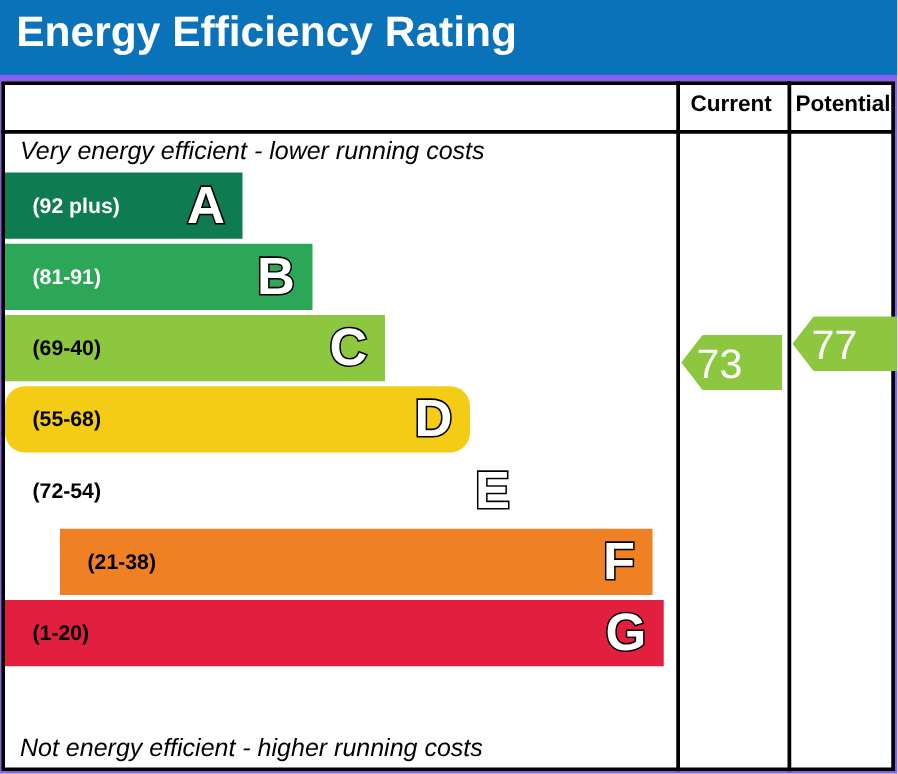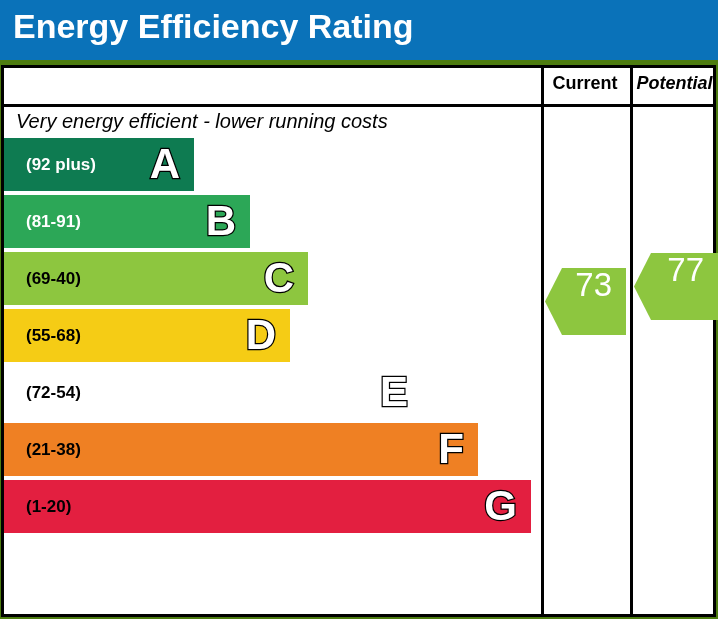--- a/index.html
+++ b/index.html
@@ -9,21 +9,21 @@
   }
   body {
     font-family: "Liberation Sans", sans-serif;
     -webkit-font-smoothing: antialiased;
   }
 
   #epc-root {
     position: relative;
     width: 718px;
     height: 619px;
-    background: #4d7c0f;
+    background: #8b5cf6;
     overflow: hidden;
   }
 
   
   .title-bar {
     position: absolute;
     left: 0;
     top: 0;
     width: 718px;
     height: 60px;
@@ -78,21 +78,21 @@
   .col-head {
     position: absolute;
     top: 73px;
     font-size: 18px;
     font-weight: bold;
     color: #000000;
     text-align: center;
     white-space: nowrap;
   }
   .col-head.current { left: 544px; width: 82px; }
-  .col-head.potential { left: 633px; width: 83px; font-style: italic; }
+  .col-head.potential { left: 633px; width: 83px; }
 
   
   .caption {
     position: absolute;
     left: 16px;
     font-style: italic;
     font-size: 20px;
     color: #000000;
     white-space: nowrap;
   }
@@ -125,26 +125,26 @@
     line-height: 1;
     color: #ffffff;
     -webkit-text-stroke: 2.5px #000000;
     paint-order: stroke fill;
     text-stroke: 2.5px #000000;
   }
 
   
   .rating-arrow {
     position: absolute;
-    height: 67px;
+    height: 44px;
     display: flex;
-    align-items: flex-start;
+    align-items: center;
     justify-content: flex-end;
     box-sizing: border-box;
-    padding-right: 14px;
+    padding-right: 32px;
     clip-path: polygon(17px 0, 100% 0, 100% 100%, 17px 100%, 0 50%);
   }
   .rating-arrow .val {
     font-size: 33px;
     color: #ffffff;
     font-weight: normal;
     line-height: 1;
   }
   .rating-arrow.current {
     left: 545px;
@@ -168,43 +168,44 @@
 
   <div class="table-frame"></div>
   <div class="header-rule"></div>
   <div class="col-sep current"></div>
   <div class="col-sep potential"></div>
 
   <div class="col-head current">Current</div>
   <div class="col-head potential">Potential</div>
 
   <div class="caption top">Very energy efficient - lower running costs</div>
+  <div class="caption bottom">Not energy efficient - higher running costs</div>
 
   <div id="bands-layer">
       <div class="band" style="top: 138px; width: 190px; background: rgb(14, 123, 81);">
         <span class="band-range" style="color: rgb(255, 255, 255);">(92 plus)</span>
         <span class="band-letter">A</span>
       </div>
       <div class="band" style="top: 195px; width: 246px; background: rgb(44, 167, 87); padding-left: 12px;">
         <span class="band-range" style="color: rgb(255, 255, 255);">(81-91)</span>
         <span class="band-letter">B</span>
       </div>
       <div class="band" style="top: 252px; width: 304px; background: rgb(141, 198, 63);">
         <span class="band-range" style="color: rgb(0, 0, 0);">(69-40)</span>
         <span class="band-letter">C</span>
       </div>
-      <div class="band" style="top: 309px; width: 286px; background: rgb(245, 204, 21);">
+      <div class="band" style="top: 309px; width: 372px; background: rgb(245, 204, 21); border-radius: 16px;">
         <span class="band-range" style="color: rgb(0, 0, 0);">(55-68)</span>
         <span class="band-letter">D</span>
       </div>
       <div class="band" style="top: 366px; width: 418px;">
         <span class="band-range" style="color: rgb(0, 0, 0);">(72-54)</span>
         <span class="band-letter">E</span>
       </div>
-      <div class="band" style="top: 423px; width: 474px; background: rgb(239, 128, 35);">
+      <div class="band" style="top: 423px; width: 474px; background: rgb(239, 128, 35); margin-left: 44px;">
         <span class="band-range" style="color: rgb(0, 0, 0);">(21-38)</span>
         <span class="band-letter">F</span>
       </div>
       <div class="band" style="top: 480px; width: 527px; background: rgb(227, 31, 64);">
         <span class="band-range" style="color: rgb(0, 0, 0);">(1-20)</span>
         <span class="band-letter">G</span>
       </div>
     </div>
 
   <div class="rating-arrow current" style="background: rgb(141, 198, 63);">

